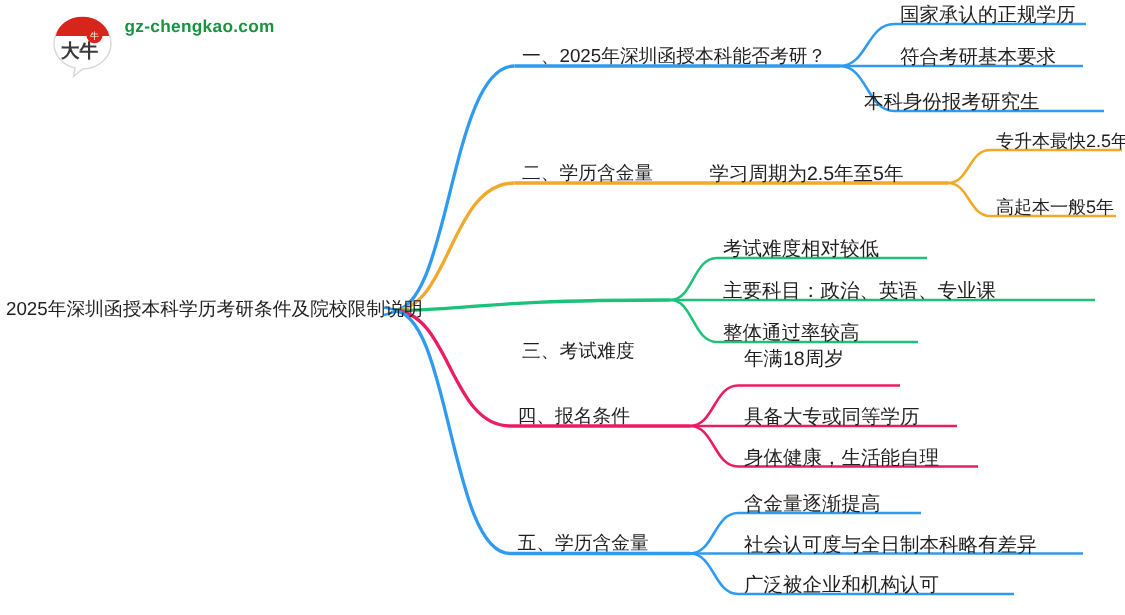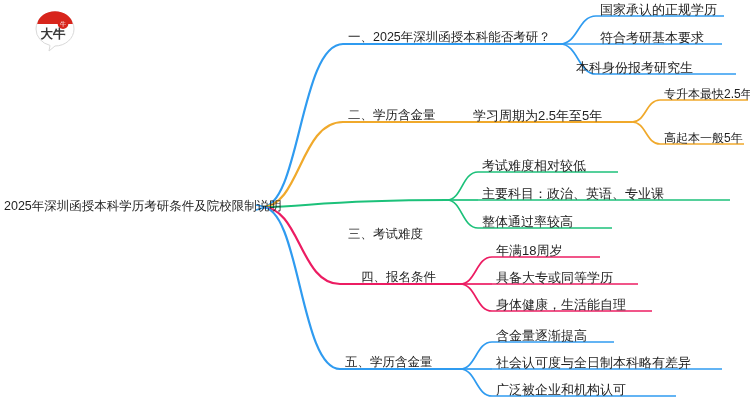--- a/index.html
+++ b/index.html
@@ -153,41 +153,42 @@
 
 <div class="logo-block">
   <svg class="logo-mark" viewBox="0 0 44 44" xmlns="http://www.w3.org/2000/svg">
     <path d="M3,21 a19,17 0 1 1 38,0 a19,17 0 0 1 -19,17 l-6,5 l1,-5.6 a19,17 0 0 1 -14,-16.4 z" fill="#ffffff" stroke="#d9d9d9" stroke-width="1"></path>
     <path d="M4.2,16 a18,15 0 0 1 35.6,0 z" fill="#d8251c"></path>
     <circle cx="30" cy="15.5" r="5.4" fill="#d8251c"></circle>
     <text x="30" y="18.2" font-family="'DejaVu Sans', sans-serif" font-size="6" fill="#ffffff" text-anchor="middle">牛</text>
     <text x="20" y="30" font-family="'DejaVu Sans', sans-serif" font-size="12.5" font-weight="bold" fill="#3a3a3a" text-anchor="middle">大牛</text>
   </svg>
   <div class="logo-text-wrap">
+    <div class="logo-sub">gz-chengkao.com</div>
   </div>
 </div>
 
 <div class="node node-root" style="left:4px; top:200px;">2025年深圳函授本科学历考研条件及院校限制说明</div>
 
 <div class="node node-l1" style="left:348px; top:31px;">一、2025年深圳函授本科能否考研？</div>
 <div class="node node-l2" style="left:600px; top:3px;">国家承认的正规学历</div>
 <div class="node node-l2" style="left:600px; top:31px;">符合考研基本要求</div>
 <div class="node node-l2" style="left:576px; top:61px;">本科身份报考研究生</div>
 
 <div class="node node-l1" style="left:348px; top:109px;">二、学历含金量</div>
 <div class="node node-l2" style="left:473px; top:109px;text-align:center;">学习周期为2.5年至5年</div>
 <div class="node node-l3" style="left:664px; top:88px;">专升本最快2.5年</div>
 <div class="node node-l3" style="left:664px; top:132px;text-align:right;">高起本一般5年</div>
 
 <div class="node node-l1" style="left:348px; top:187px;margin-top:41px;">三、考试难度</div>
 <div class="node node-l2" style="left:482px; top:159px;">考试难度相对较低</div>
 <div class="node node-l2" style="left:482px; top:187px;">主要科目：政治、英语、专业课</div>
 <div class="node node-l2" style="left:482px; top:215px;">整体通过率较高</div>
 
-<div class="node node-l1" style="left:345px; top:271px;margin-left:16px;">四、报名条件</div>
-<div class="node node-l2" style="left:496px; top:244px;">年满18周岁</div>
+<div class="node node-l1" style="left:345px; top:271px;">四、报名条件</div>
+<div class="node node-l2" style="left:496px; top:232px;">年满18周岁</div>
 <div class="node node-l2" style="left:496px; top:271px;">具备大专或同等学历</div>
 <div class="node node-l2" style="left:496px; top:298px;">身体健康，生活能自理</div>
 
 <div class="node node-l1" style="left:345px; top:356px;">五、学历含金量</div>
 <div class="node node-l2" style="left:496px; top:329px;">含金量逐渐提高</div>
 <div class="node node-l2" style="left:496px; top:356px;">社会认可度与全日制本科略有差异</div>
 <div class="node node-l2" style="left:496px; top:383px;">广泛被企业和机构认可</div>
 
 </body></html>

